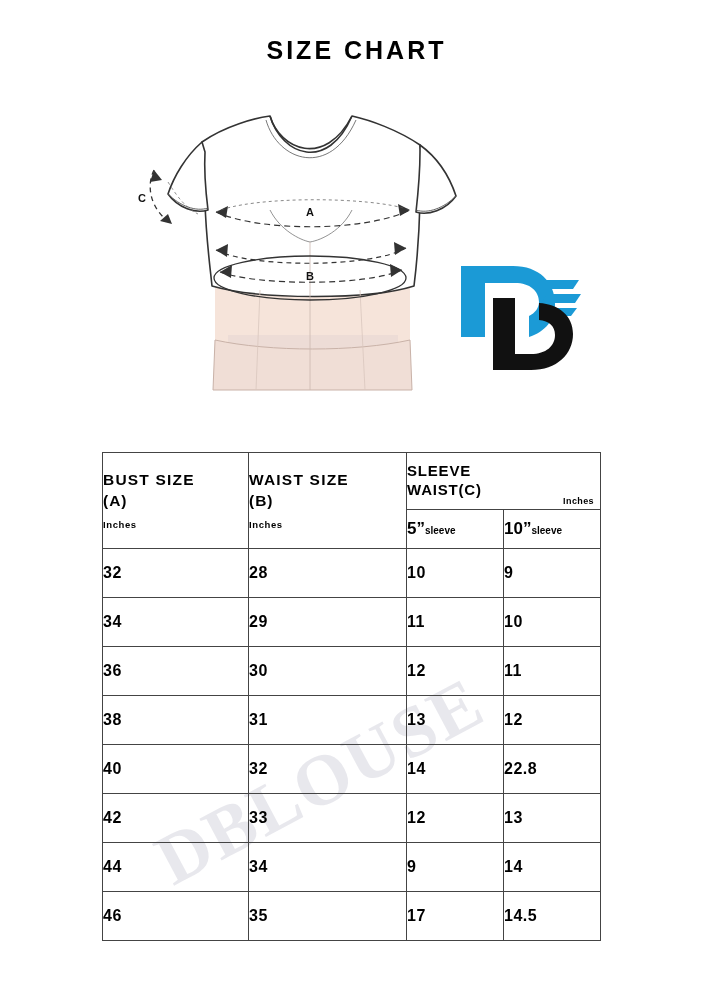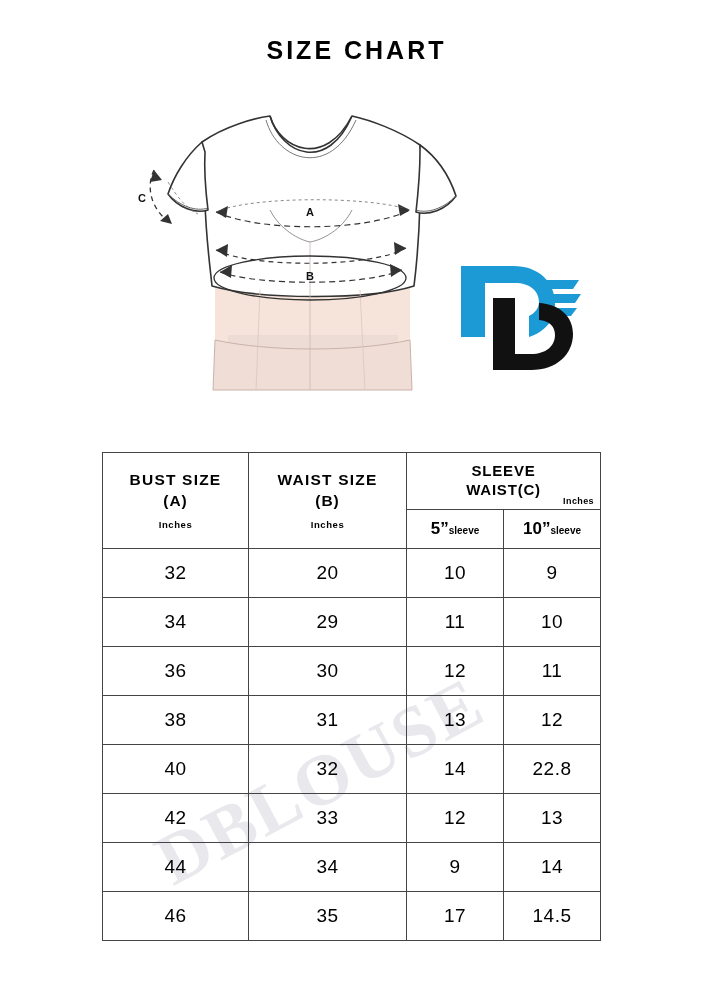--- a/index.html
+++ b/index.html
@@ -83,21 +83,21 @@
     left: 102px;
     width: 498px;
   }
   table.size-chart {
     border-collapse: collapse;
     width: 498px;
     table-layout: fixed;
   }
   table.size-chart td, table.size-chart th {
     border: 1px solid #444444;
-    text-align: center;
+    text-align: left;
     vertical-align: middle;
     padding: 0;
     color: #000000;
     margin-top: 21px;
   }
 
   .col-a { width: 146px; }
   .col-b { width: 158px; }
   .col-c1 { width: 97px; }
   .col-c2 { width: 97px; }
@@ -147,22 +147,22 @@
   .hdr-sleeve-sub .big {
     font-size: 17px;
     font-weight: bold;
   }
   .hdr-sleeve-sub .small {
     font-size: 10px;
     font-weight: bold;
   }
 
   td.val {
-    font-size: 19px;
-    font-weight: normal;
+    font-size: 16px;
+    font-weight: bold;
     height: 48px;
     letter-spacing: 0.5px;
   }
 </style>
 </head>
 <body>
 
 <div id="page">
 
   <div class="title">SIZE CHART</div>
@@ -266,21 +266,21 @@
             <span class="big">5”</span><span class="small">sleeve</span>
           </th>
           <th class="hdr-sleeve-sub">
             <span class="big">10”</span><span class="small">sleeve</span>
           </th>
         </tr>
       </thead>
       <tbody>
         <tr>
           <td class="val">32</td>
-          <td class="val">20</td>
+          <td class="val">28</td>
           <td class="val">10</td>
           <td class="val">9</td>
         </tr>
         <tr>
           <td class="val">34</td>
           <td class="val">29</td>
           <td class="val">11</td>
           <td class="val">10</td>
         </tr>
         <tr>

